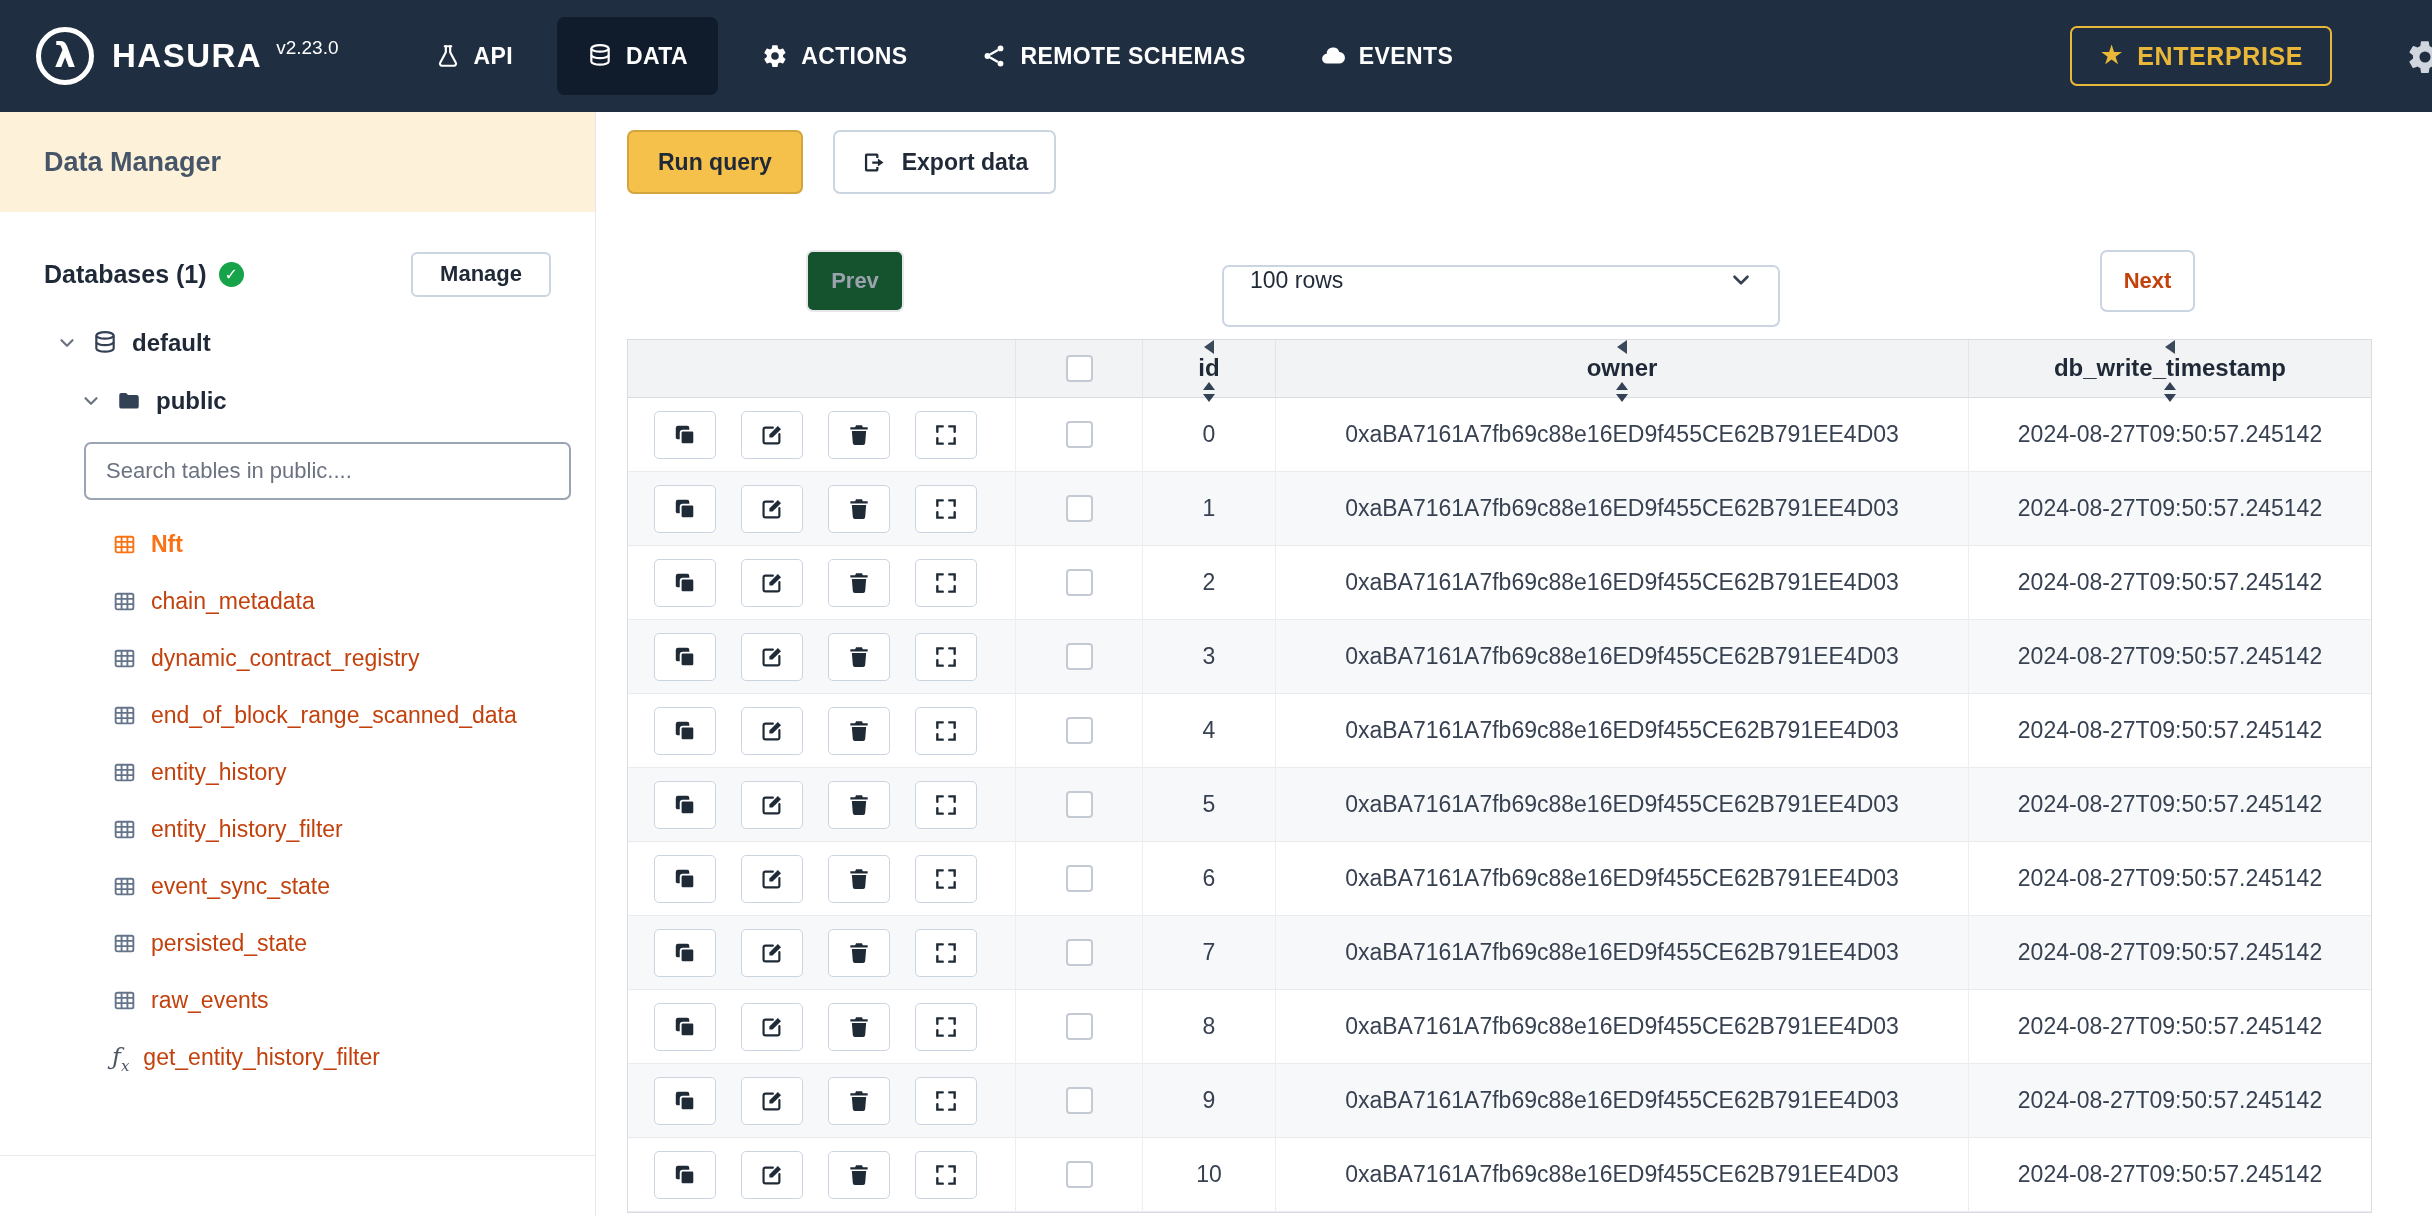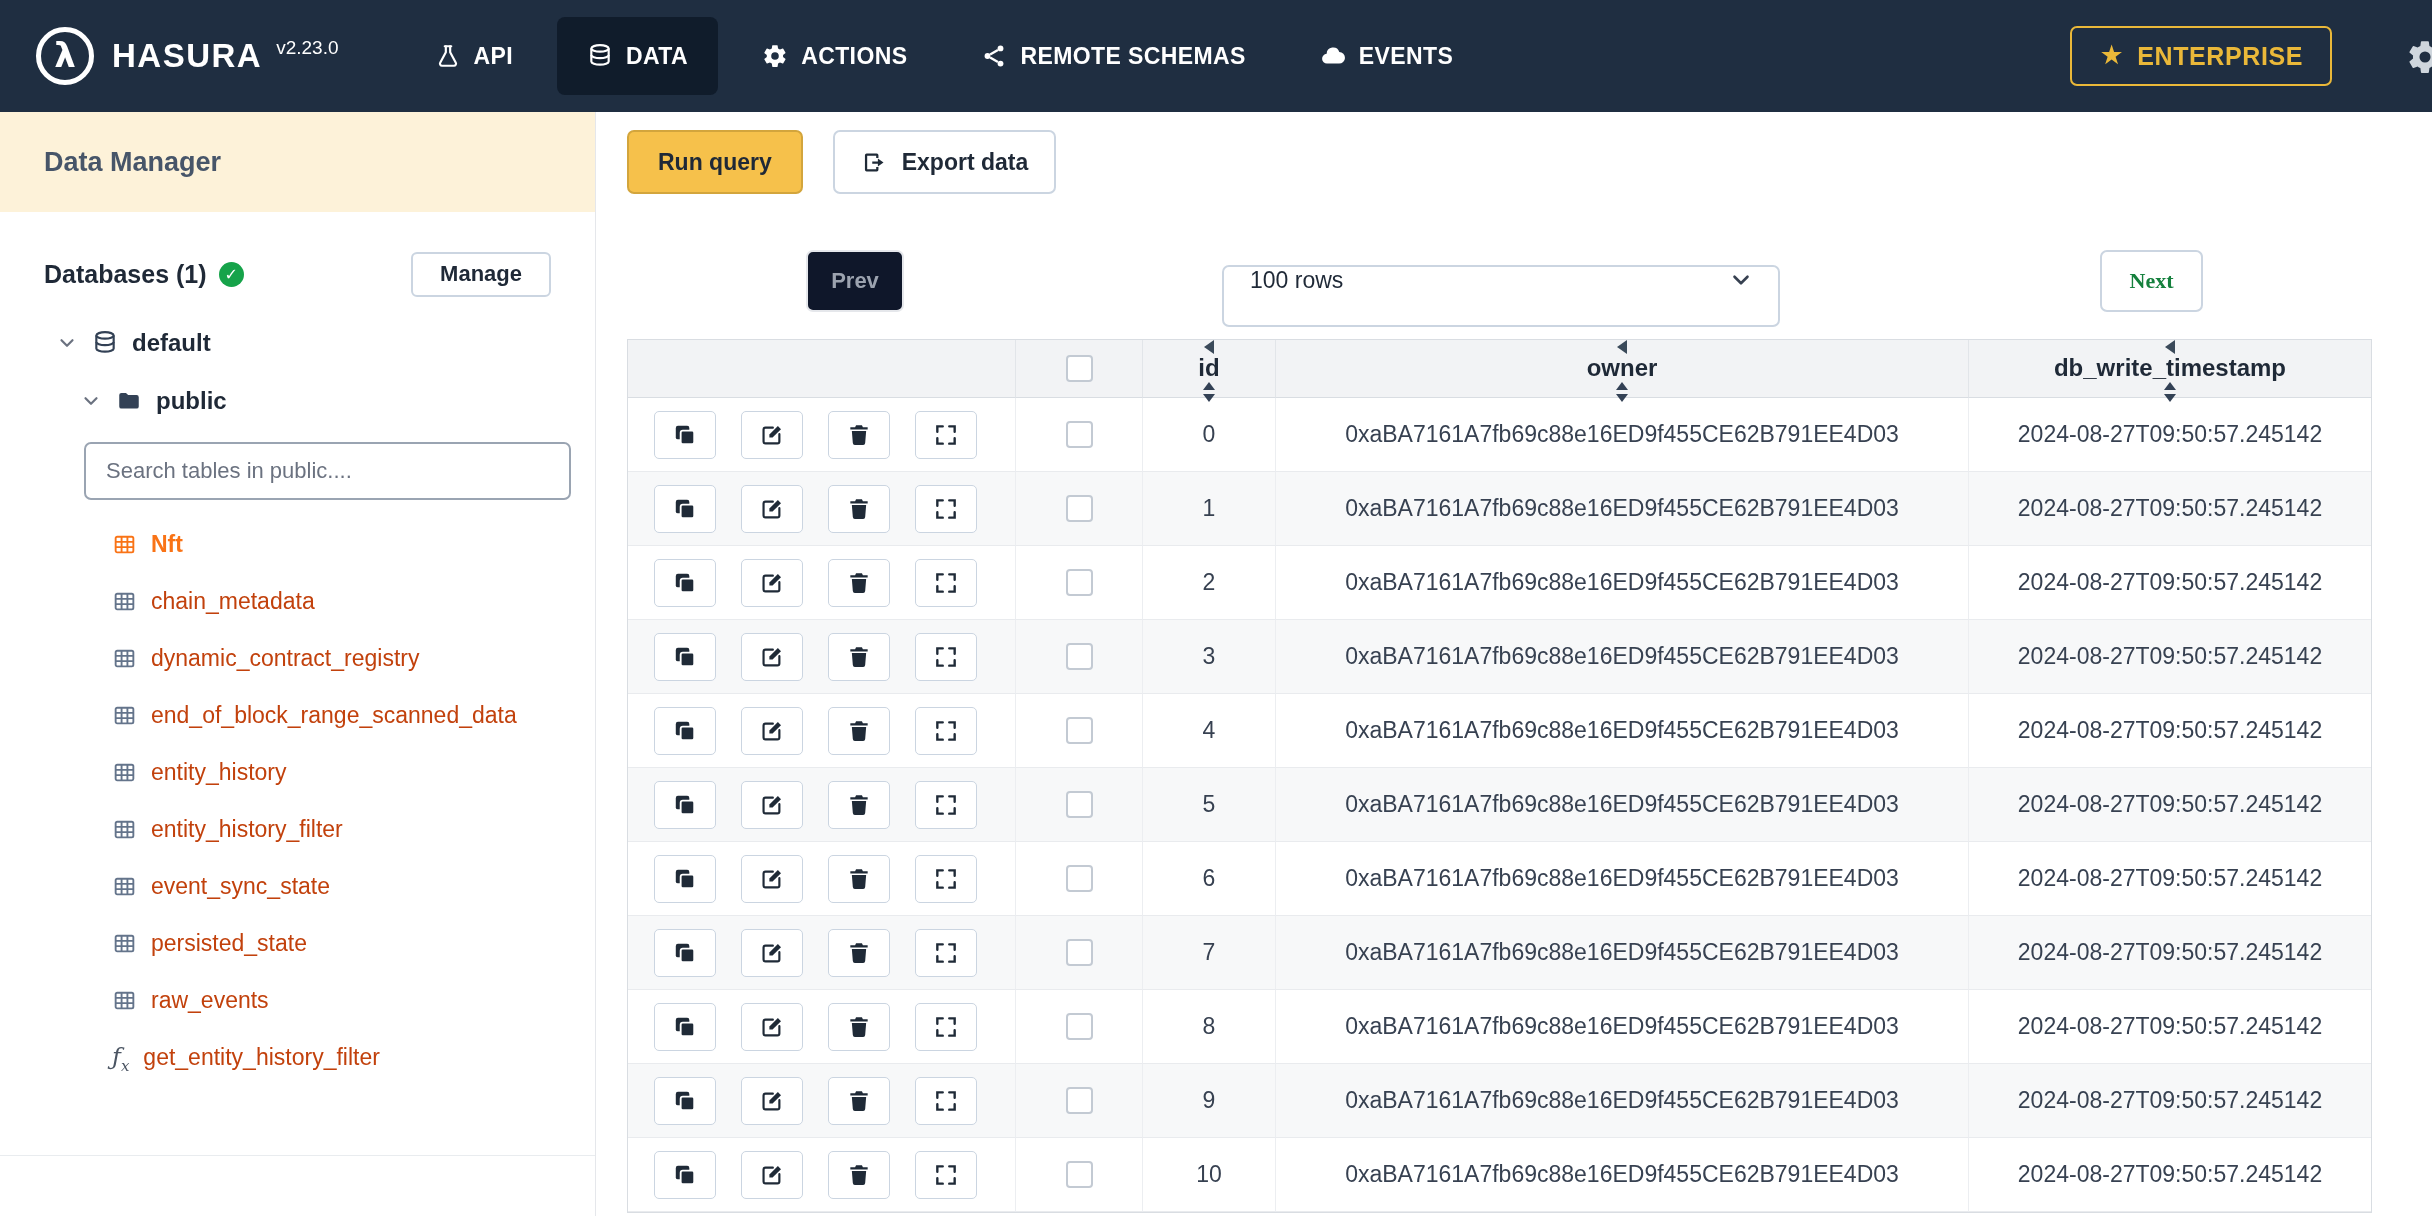--- a/index.html
+++ b/index.html
@@ -49,24 +49,24 @@
   .fx-icon sub { font-size:15px; }
   .sidebar-bottom-line { position:absolute; left:0; right:0; bottom:60px; border-top:1px solid #e9ecef; }
 
   
   .main { position:absolute; left:597px; top:112px; right:0; bottom:0; background:#fff; }
   .toolbar { position:absolute; left:30px; top:18px; display:flex; gap:30px; }
   .run-query-btn { height:64px; padding:0 29px; background:#f6c14b; border:2px solid #d3a53c; border-radius:7px; font-weight:bold; font-size:23px; color:#1f2937; cursor:pointer; font-family:inherit; }
   .export-btn { height:64px; padding:0 26px; background:#fff; border:2px solid #cbd5e1; border-radius:7px; font-weight:bold; font-size:23px; color:#1f2937; cursor:pointer; display:flex; align-items:center; gap:14px; font-family:inherit; }
   .export-ic { width:27px; height:27px; color:#1f2a37; }
 
-  .prev-btn { position:absolute; left:209px; top:138px; width:98px; height:62px; background:#0f172a; border:2px solid #e5e7eb; border-radius:7px; color:#9ca3af; font-size:22px; font-weight:bold; cursor:default; font-family:inherit; }
+  .prev-btn { position:absolute; left:209px; top:138px; width:98px; height:62px; background:#14532d; border:2px solid #e5e7eb; border-radius:7px; color:#9ca3af; font-size:22px; font-weight:bold; cursor:default; font-family:inherit; }
   .rows-select { position:absolute; left:625px; top:153px; width:558px; height:62px; background:#fff; border:2px solid #cbd5e1; border-radius:7px; display:flex; align-items:flex-start; justify-content:space-between; padding:0 24px 0 26px; font-size:23px; color:#1f2937; cursor:pointer; }
   .select-chev { width:26px; height:26px; color:#374151; }
-  .next-btn { position:absolute; left:1503px; top:138px; width:103px; height:62px; background:#fff; border:2px solid #cbd5e1; border-radius:7px; color:#15803d; font-size:22px; font-weight:bold; cursor:pointer; font-family:Liberation Serif, serif; }
+  .next-btn { position:absolute; left:1503px; top:138px; width:95px; height:62px; background:#fff; border:2px solid #cbd5e1; border-radius:7px; color:#c2410c; font-size:22px; font-weight:bold; cursor:pointer; font-family:Liberation Sans, sans-serif; }
 
   
   .grid-table { position:absolute; left:30px; top:227px; width:1745px; border:1px solid #d9dde2; background:#fff; }
   .thead, .tr { display:grid; grid-template-columns:388px 127px 133px 693px 402px; }
   .th { background:#f2f3f5; height:58px; display:flex; align-items:center; border-right:1px solid #e2e5e9; border-bottom:1px solid #d9dde2; font-weight:bold; font-size:24px; color:#1f2937;flex-direction:column; }
   .th:last-child { border-right:none; }
   .th-check, .td-check { justify-content:center; }
   .th-col { justify-content:space-between; padding:0 14px; }
   .tri-left { width:0; height:0; border-top:7px solid transparent; border-bottom:7px solid transparent; border-right:10px solid #3b4a5a; flex:none; cursor:pointer; }
   .sort { display:flex; flex-direction:column; gap:4px; cursor:pointer; flex:none; }

